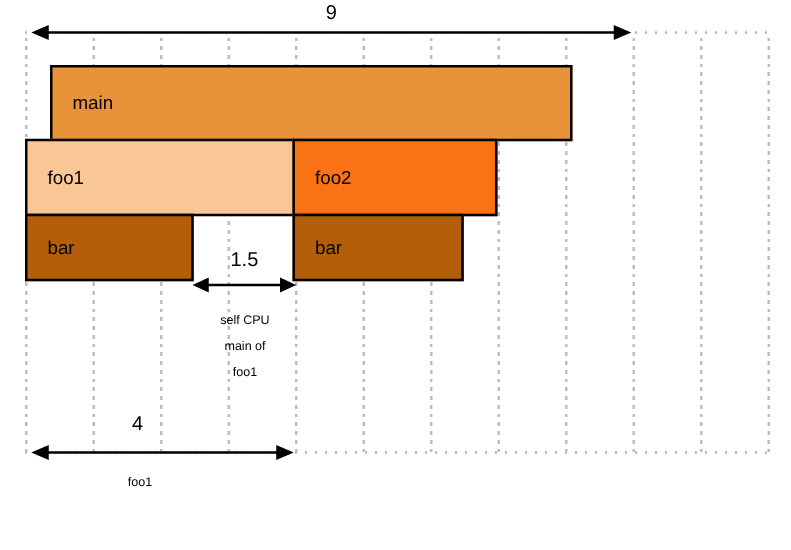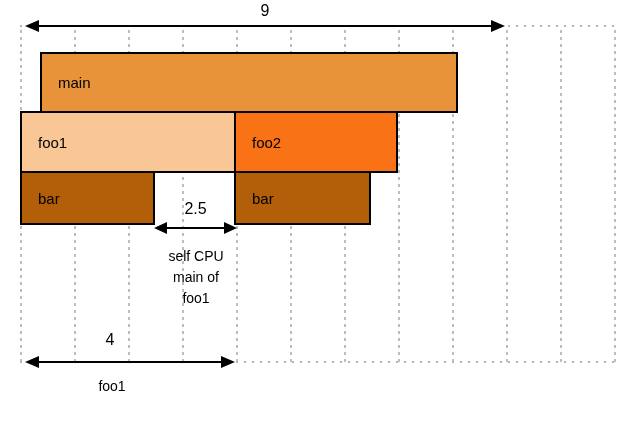--- a/index.html
+++ b/index.html
@@ -17,21 +17,21 @@
   }
   .frame{
     position:absolute;border:2px solid #000;box-sizing:border-box;
     display:flex;align-items:center;padding-left:16px;font-size:15px;
   }
   .frame .frame-label{white-space:nowrap;}
   .arrow{position:absolute;display:block;}
   .arrow line{stroke:#000;stroke-width:2;}
   .arrow polygon{fill:#000;stroke:none;}
   .measure-label{position:absolute;text-align:center;font-size:16px;}
-  .caption{position:absolute;text-align:center;font-size:14px;line-height:21px;}
+  .caption{position:absolute;text-align:center;font-size:10px;line-height:21px;}
 </style>
 </head>
 <body>
 
 <div class="canvas">
 
   <div id="grid">
     <div class="hdots" style="top:25px"></div>
     <div class="hdots" style="top:361px"></div>
   <div class="vline" style="left: 20px;"></div>
@@ -68,21 +68,21 @@
   </div>
 
   <div class="frame" style="left: 20px; top: 171px; width: 135px; height: 54px; background-color: rgb(179, 94, 8);">
     <span class="frame-label">bar</span>
   </div>
 
   <div class="frame" style="left: 234px; top: 171px; width: 137px; height: 54px; background-color: rgb(179, 94, 8);">
     <span class="frame-label">bar</span>
   </div>
 
-  <div class="measure-label" style="left:153px;width:85px;top:200px">2.5</div>
+  <div class="measure-label" style="left:153px;width:85px;top:200px">1.5</div>
   <svg class="arrow" style="left:153px;top:221px" width="85" height="14">
     <line x1="12" y1="7" x2="73" y2="7"></line>
     <polygon points="1,7 14,1 14,13"></polygon>
     <polygon points="84,7 71,1 71,13"></polygon>
   </svg>
   <div class="caption" style="left:121px;top:246px;width:150px">
     <div>self CPU</div>
     <div>main of</div>
     <div>foo1</div>
   </div>

